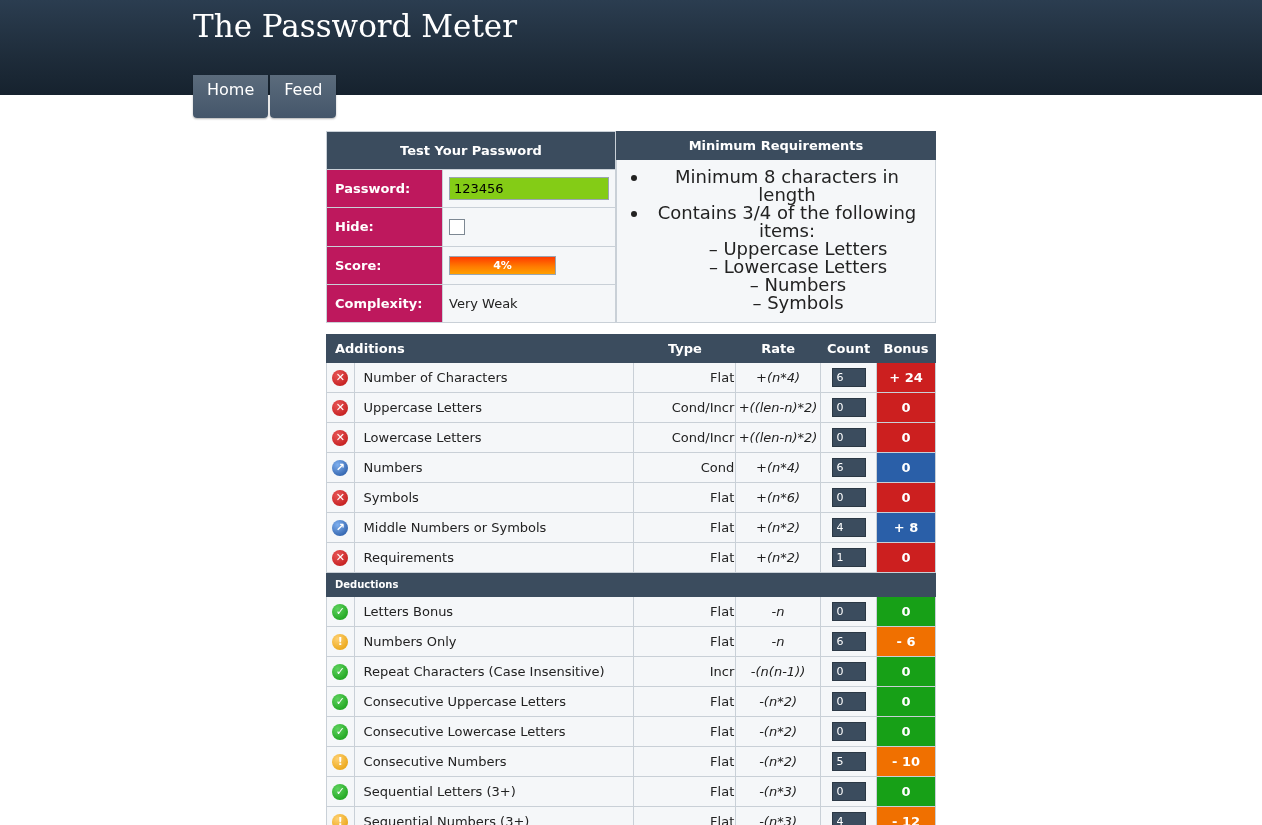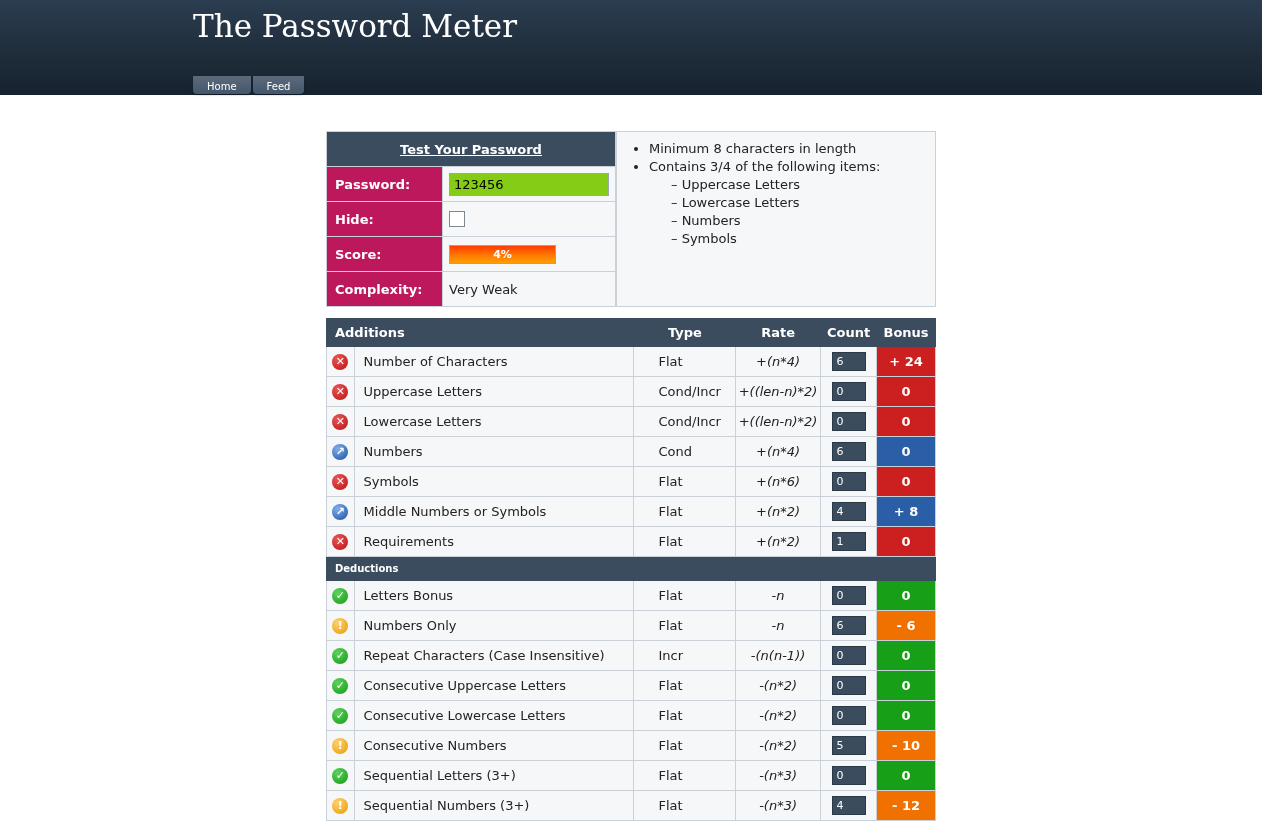--- a/index.html
+++ b/index.html
@@ -33,22 +33,22 @@
   .tabbar {
     position: absolute;
     top: 75px;
     left: 193px;
     height: 26px;
   }
   .tab {
     display: inline-block;
     background: linear-gradient(to bottom, #5b6b7c 0%, #44566a 100%);
     color: #ffffff;
-    font-size: 10px;
-    padding: 5px 14px 2px 14px;
+    font-size: 16px;
+    padding: 5px 14px 19px 14px;
     border-radius: 0 0 4px 4px;
     margin-right: 2px;
     cursor: pointer;
     box-shadow: 0 1px 2px rgba(0,0,0,0.3);
   }
   
   .wrap {
     position: absolute;
     left: 326px;
     top: 131px;
@@ -61,21 +61,20 @@
     display: flex;
   }
   .panel-head {
     background: #3b4c5e;
     color: #ffffff;
     font-size: 13px;
     font-weight: bold;
     text-align: center;
     padding: 6px 0;
     border: 1px solid #3b4c5e;
-    text-decoration: underline;
   }
   
   .test-table {
     width: 290px;
     border: 1px solid #b9c2cb;
   }
   .test-table td {
     border: 1px solid #c9d0d7;
     font-size: 13px;
     height: 22px;
@@ -145,23 +144,24 @@
   .req-body {
     background: #f5f7f9;
     padding: 8px 10px 10px 10px;
     height: 117px;
     vertical-align: top;
     border: 1px solid #c9d0d7;
   }
   .req-body ul {
     margin: 0;
     padding: 0 0 0 22px;
-    font-size: 13px;
+    font-size: 18px;
     color: #222;
     line-height: 18px;
+    text-align: center;
   }
   .req-body li { margin: 0; }
   .sub-list {
     list-style: none;
     padding-left: 6px;
     margin: 0;
   }
   
   .grid {
     width: 610px;
@@ -184,21 +184,21 @@
     background: #3b4c5e;
     color: #ffffff;
     font-weight: bold;
     text-align: center;
     padding: 6px 6px;
     border: 1px solid #3b4c5e;
   }
   .hdr td.left { text-align: left; padding-left: 8px; }
   .col-icon { width: 26px; text-align: center; background: #f5f7f9; }
   .col-name { width: 300px; background: #f5f7f9; padding: 7px 0 7px 9px; color:#222; }
-  .col-type { width: 78px; text-align: left; background: #f5f7f9; color:#222;padding-left:24px; }
+  .col-type { width: 78px; text-align: right; background: #f5f7f9; color:#222;padding-left:24px; }
   .col-rate { width: 88px; text-align: center; background: #f5f7f9; color:#222; font-style: italic; }
   .col-count { width: 52px; text-align: center; background: #f5f7f9; }
   .col-bonus { width: 56px; text-align: center; font-weight: bold; color: #ffffff; }
   .count-box {
     display: inline-block;
     background: #3b4c5e;
     color: #ffffff;
     font-size: 11px;
     width: 26px;
     text-align: left;
@@ -269,20 +269,23 @@
       </tr>
       <tr>
         <td class="label-cell">Complexity:</td>
         <td class="value-cell complexity-text">Very Weak</td>
       </tr>
     </tbody>
       </table>
 
     <table class="req-table">
       <tbody>
+          <tr>
+        <td class="panel-head">Minimum Requirements</td>
+      </tr>
       <tr>
         <td class="req-body">
           <ul>
             <li>Minimum 8 characters in length</li>
             <li>Contains 3/4 of the following items:</li>
             <ul class="sub-list">
               <li>– Uppercase Letters</li>
               <li>– Lowercase Letters</li>
               <li>– Numbers</li>
               <li>– Symbols</li>

